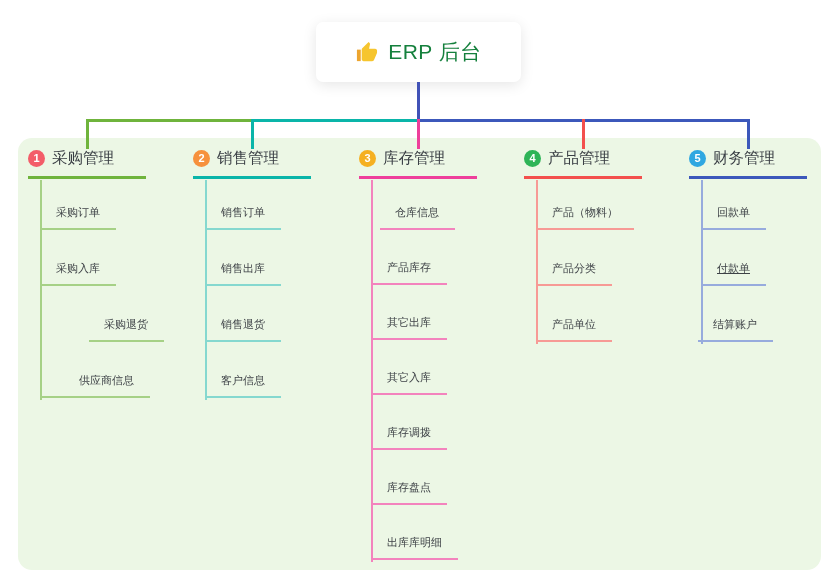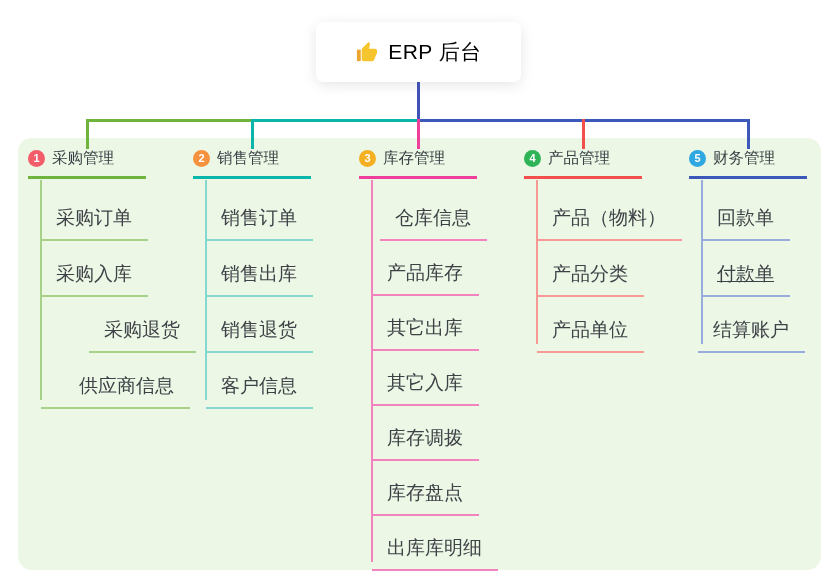--- a/index.html
+++ b/index.html
@@ -11,36 +11,36 @@
   .panel{
     position:absolute;left:18px;top:138px;width:803px;height:432px;
     border-radius:14px;
   }
   .root-card{
     position:absolute;left:316px;top:22px;width:205px;height:60px;
     background:#ffffff;border-radius:7px;
     box-shadow:0 3px 14px rgba(0,0,0,0.10);
     display:flex;align-items:center;justify-content:center;gap:10px;
   }
-  .root-label{font-size:21px;font-weight:500;color:#000000;letter-spacing:0.5px;}
+  .root-label{font-size:21px;font-weight:500;color:#15803d;letter-spacing:0.5px;}
   .line{position:absolute;}
   .branch-header{
     position:absolute;top:148px;width:118px;
     display:flex;align-items:center;gap:7px;
     padding-bottom:7px;border-bottom:3px solid #ccc;
   }
   .badge{
     width:17px;height:17px;border-radius:50%;flex:none;
     color:#fff;font-size:11px;font-weight:700;line-height:17px;text-align:center;
   }
   .branch-title{font-size:15.5px;color:#393e44;white-space:nowrap;}
   .child-node{
     position:absolute;
     padding:6px 16px 8px 15px;
-    font-size:19px;color:#3e4247;white-space:nowrap;
+    font-size:11px;color:#3e4247;white-space:nowrap;
     border-bottom:2px solid #ccc;
   }
   .vline{position:absolute;width:2px;}
 </style>
 </head>
 <body>
 
 <div id="canvas">
   <div class="panel" id="panel" style="background: rgb(236, 247, 229);"></div>
 

